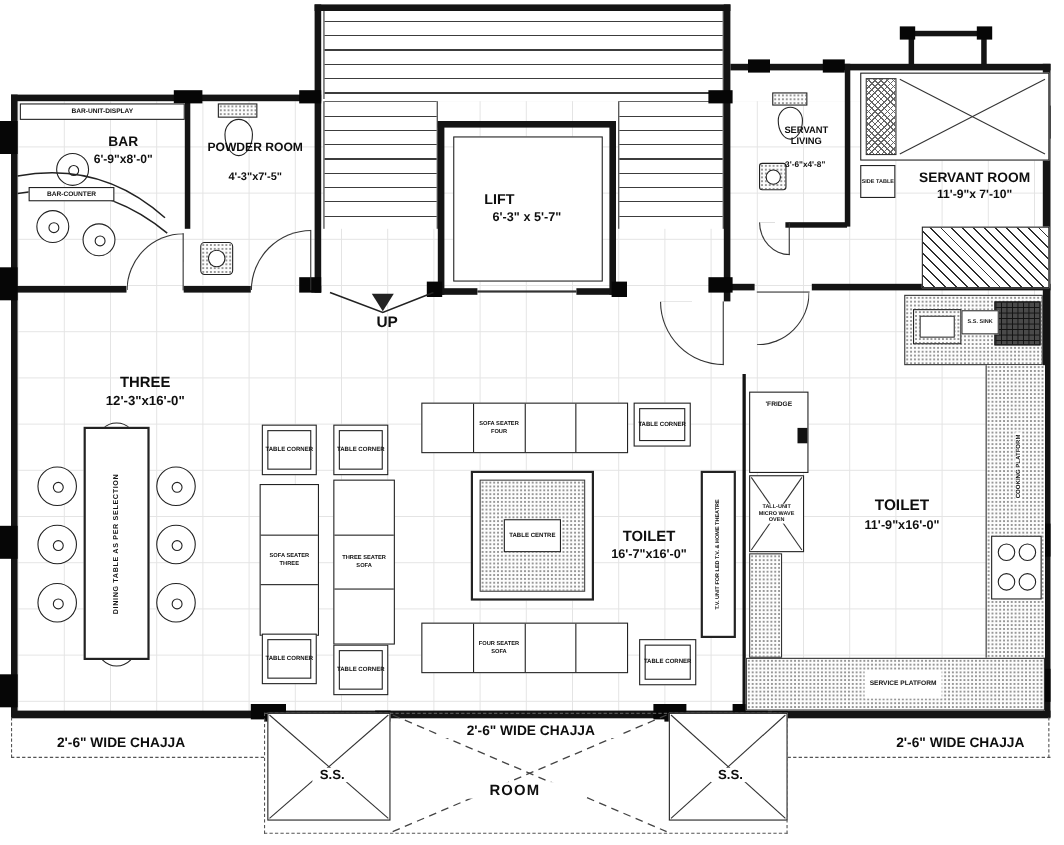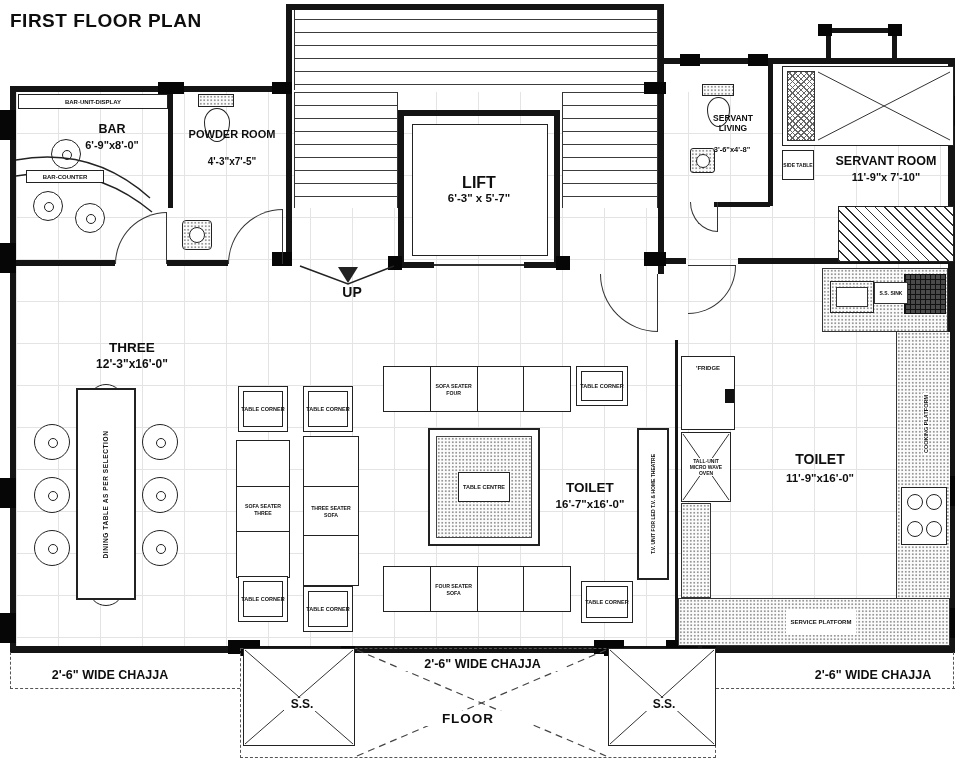--- a/index.html
+++ b/index.html
@@ -47,21 +47,20 @@
   .leafV{position:absolute;width:1.4px;background:#333;z-index:4}
   .leafH{position:absolute;height:1.4px;background:#333;z-index:4}
 </style>
 </head>
 <body>
 
 <div class="plan">
 
   <div class="grid" style="left:16px;top:92px;width:932px;height:556px"></div>
 
-  <div class="lbl" style="left:10px;top:10px;font-size:19px;letter-spacing:.5px">FIRST FLOOR PLAN</div>
 
   <div class="treads" style="left:294px;top:6px;width:364px;height:84px"></div>
   <div class="treads" style="left:294px;top:92px;width:104px;height:116px"></div>
   <div class="treads" style="left:562px;top:92px;width:96px;height:116px"></div>
   <div class="box thin" style="left:412px;top:124px;width:136px;height:132px"></div>
   <div class="abs" style="left:434px;top:264px;width:90px;height:2px;background:#333"></div>
 
   <div class="wall" style="left:10px;top:86px;width:6px;height:566px"></div>
   <div class="wall" style="left:10px;top:86px;width:282px;height:6px"></div>
   <div class="wall" style="left:10px;top:260px;width:105px;height:6px"></div>
@@ -144,21 +143,21 @@
     </div>
 
   <div class="abs stipple" style="left:198px;top:94px;width:36px;height:13px;border:1px solid #222"></div>
   <div class="abs" style="left:204px;top:108px;width:26px;height:34px;border:1.4px solid #222;border-radius:50% 50% 50% 50%/42% 42% 58% 58%;background:#fff"></div>
   <div class="abs stipple" style="left:182px;top:220px;width:30px;height:30px;border:1.2px solid #222;border-radius:4px">
     <span class="dot" style="left:6px;top:6px;width:16px;height:16px"></span>
   </div>
   <div class="lbl" style="left:176px;top:128px;width:112px;font-size:11px">POWDER ROOM</div>
   <div class="lbl" style="left:176px;top:156px;width:112px;font-size:10px">4'-3"x7'-5"</div>
 
-  <div class="lbl" style="left:429px;top:174px;width:100px;font-size:16px">LIFT</div>
+  <div class="lbl" style="left:404px;top:174px;width:100px;font-size:13px">LIFT</div>
   <div class="lbl" style="left:429px;top:192px;width:100px;font-size:11.5px">6'-3" x 5'-7"</div>
 
   <div class="abs stipple" style="left:702px;top:84px;width:32px;height:12px;border:1px solid #222"></div>
   <div class="abs" style="left:707px;top:97px;width:23px;height:30px;border:1.4px solid #222;border-radius:50% 50% 50% 50%/42% 42% 58% 58%;background:#fff"></div>
   <div class="abs stipple" style="left:690px;top:148px;width:25px;height:25px;border:1.2px solid #222;border-radius:3px">
     <span class="dot" style="left:5px;top:5px;width:14px;height:14px"></span>
   </div>
   <div class="lbl wrap" style="left:702px;top:114px;width:62px;font-size:8.5px">SERVANT LIVING</div>
   <div class="lbl" style="left:694px;top:146px;width:76px;font-size:7.5px">3'-6"x4'-8"</div>
 
@@ -320,21 +319,21 @@
   <div class="abs" style="left:240px;top:648px;width:476px;height:110px;border:1.2px dashed #555"></div>
 
   <div class="box" style="left:243px;top:648px;width:112px;height:98px"></div>
   <div class="box" style="left:608px;top:648px;width:108px;height:98px"></div>
 
   <div class="lbl" style="left:25px;top:668px;width:170px;font-size:12.5px">2'-6" WIDE CHAJJA</div>
   <div class="lbl bgw" style="left:400px;top:657px;width:165px;font-size:12.5px">2'-6" WIDE CHAJJA</div>
   <div class="lbl" style="left:788px;top:668px;width:170px;font-size:12.5px">2'-6" WIDE CHAJJA</div>
   <div class="lbl bgw" style="left:284px;top:698px;width:36px;font-size:12px">S.S.</div>
   <div class="lbl bgw" style="left:646px;top:698px;width:36px;font-size:12px">S.S.</div>
-  <div class="lbl bgw" style="left:406px;top:711px;width:124px;font-size:13.5px;letter-spacing:1px">FLOOR</div>
+  <div class="lbl bgw" style="left:406px;top:711px;width:124px;font-size:13.5px;letter-spacing:1px">ROOM</div>
 
   <svg class="abs" width="967" height="768" style="left:0;top:0;z-index:6;pointer-events:none">
     <path d="M 16 160 Q 92 146 150 198" fill="none" stroke="#222" stroke-width="1.4"></path>
     <path d="M 16 176 Q 92 162 152 212" fill="none" stroke="#222" stroke-width="1.4"></path>
     <line x1="818" y1="72" x2="950" y2="140" stroke="#333" stroke-width="1"></line>
     <line x1="818" y1="140" x2="950" y2="72" stroke="#333" stroke-width="1"></line>
     <line x1="683" y1="434" x2="729" y2="500" stroke="#333" stroke-width="1"></line>
     <line x1="683" y1="500" x2="729" y2="434" stroke="#333" stroke-width="1"></line>
     <line x1="245" y1="650" x2="353" y2="744" stroke="#333" stroke-width="1"></line>
     <line x1="245" y1="744" x2="353" y2="650" stroke="#333" stroke-width="1"></line>

